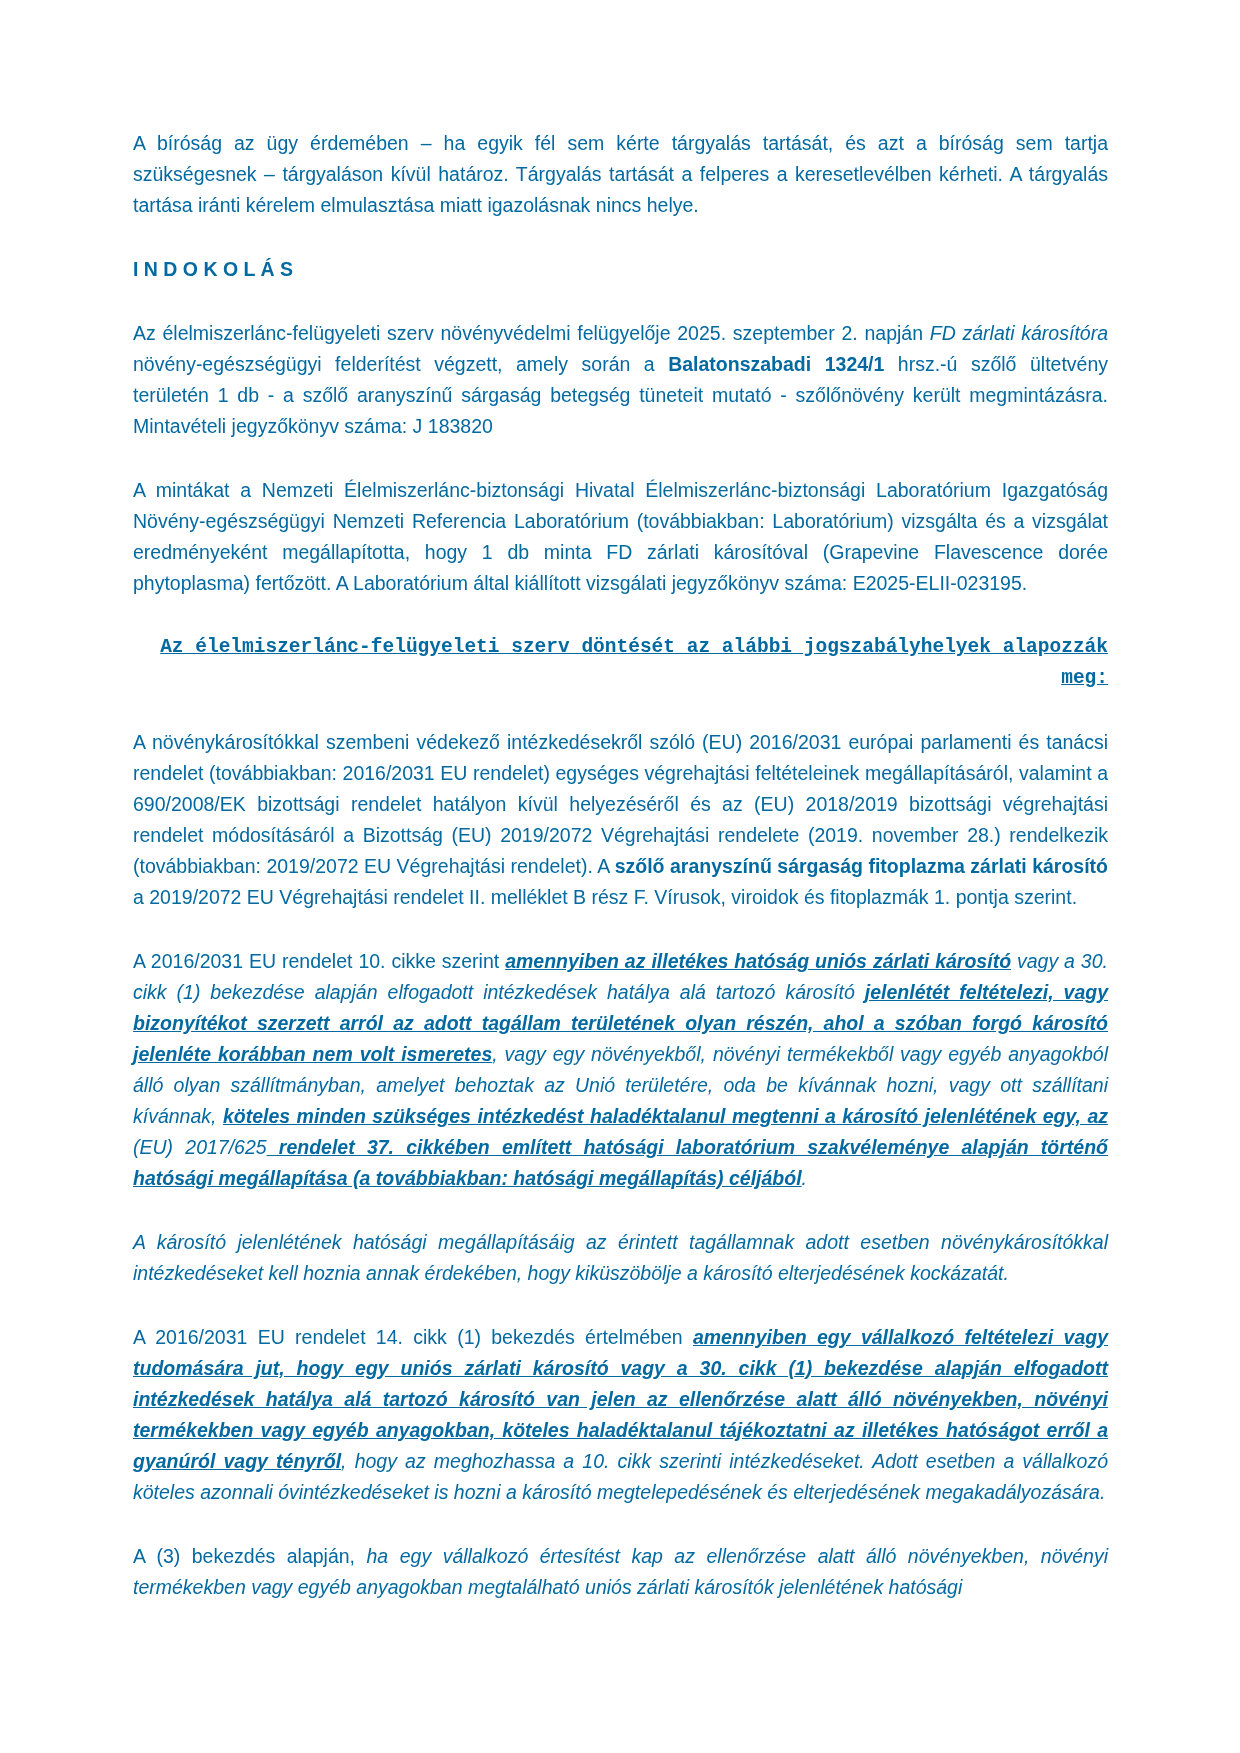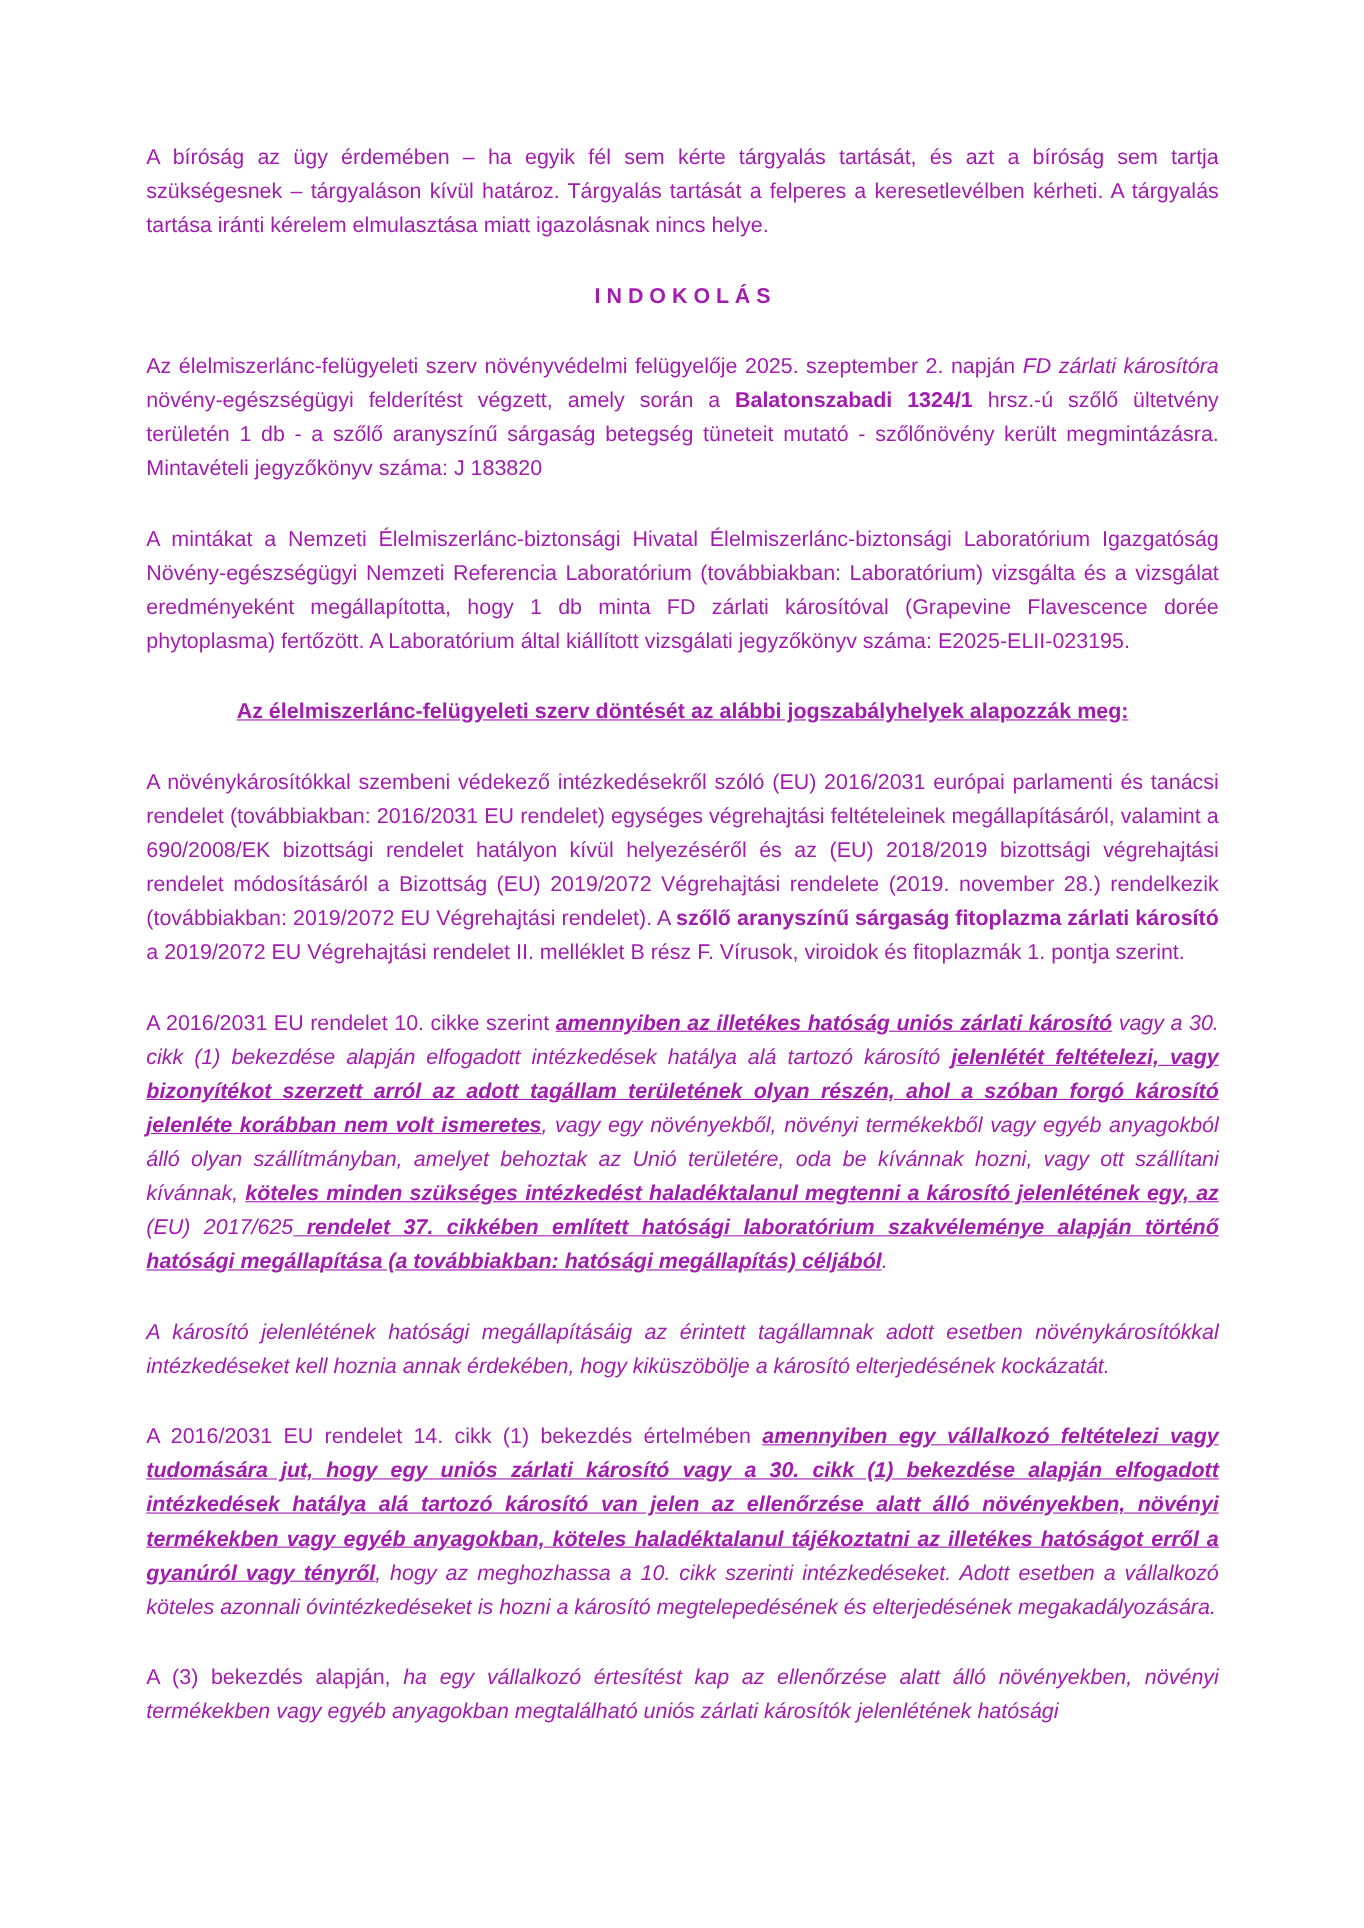--- a/index.html
+++ b/index.html
@@ -14,39 +14,39 @@
     height: 1753px;
     background: #ffffff;
     overflow: hidden;
     box-sizing: border-box;
   }
   .content {
     position: absolute;
     left: 133px;
     top: 128px;
     width: 975px;
-    color: #a21caf;
+    color: #0369a1;
     font-family: "Liberation Sans", "DejaVu Sans", sans-serif;
     font-size: 19.5px;
     line-height: 31px;
     text-align: justify;
   }
   .paragraph {
     margin: 0 0 33px 0;
   }
   .centered-heading {
     margin: 16px 0 33px 0;
-    text-align: center;
     font-weight: bold;
   }
   .underlined-heading {
     margin: 0 0 33px 0;
-    text-align: center;
+    text-align: right;
     font-weight: bold;
     text-decoration: underline;
+    font-family: Liberation Mono, monospace;
   }
   .extra-gap {
     margin-top: 30px;
   }
   .run-b  { font-weight: bold; }
   .run-i  { font-style: italic; }
   .run-bi { font-weight: bold; font-style: italic; text-decoration: underline; }
 </style>
 </head>
 <body>

